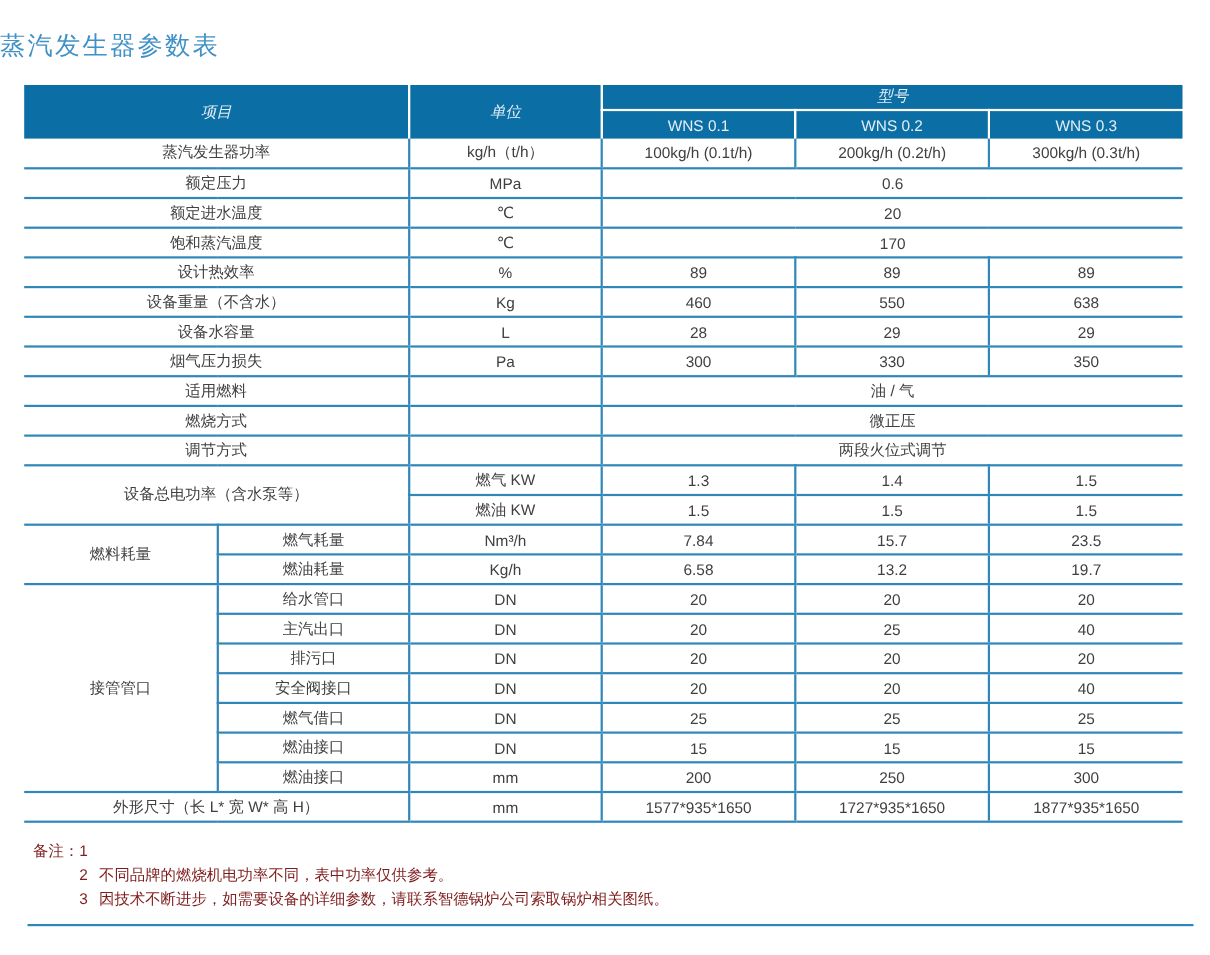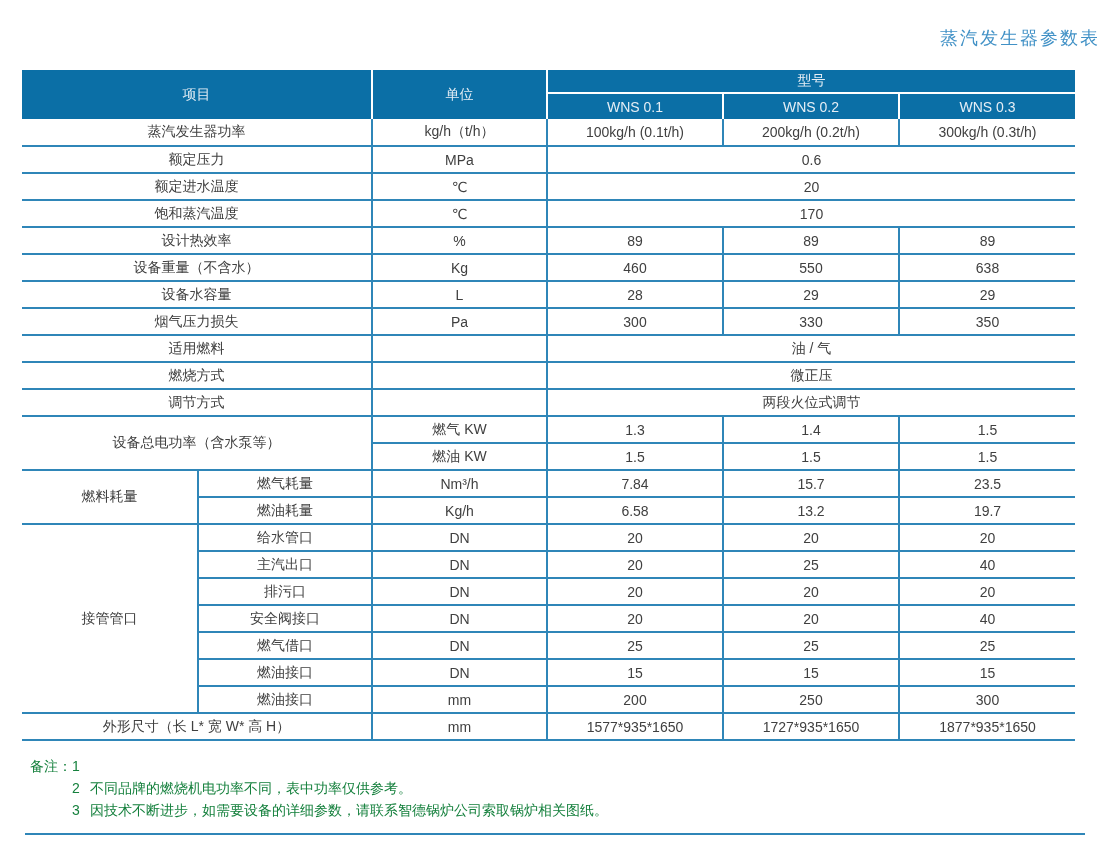--- a/index.html
+++ b/index.html
@@ -13,23 +13,23 @@
   html,body{margin:0;padding:0;}
   body{
     width:1100px;height:868px;
     background:#ffffff;
     font-family:"Liberation Sans","DejaVu Sans",sans-serif;
     color:var(--body);
     position:relative;
     overflow:hidden;
   }
   .page-title{
-    text-align:right;
+    text-align:left;
     color:var(--title);
-    font-size:18px;
+    font-size:23px;
     letter-spacing:2px;
     padding-top:26px;
     margin:0 0 20px 0;
     font-weight:400;
   }
   table.params{
     border-collapse:collapse;
     table-layout:fixed;
     margin-left:22px;
     width:1053px;
@@ -41,36 +41,36 @@
     vertical-align:middle;
     overflow:hidden;
     white-space:nowrap;
   }
   thead th{
     background:var(--header-bg);
     color:var(--header-fg);
     font-weight:400;
     font-size:14px;
   }
-  thead tr.h1{height:23px;}
+  thead tr.h1{height:23px;font-style:italic;}
   thead tr.h2{height:26px;}
   thead th.wsep{border-left:2px solid #ffffff;}
   thead th.model-span{border-bottom:2px solid #ffffff;margin-left:40px;}
   tbody td{
     border-bottom:2px solid var(--grid);
     height:27px;
     color:var(--body);
   }
   tbody td.vl{border-left:2px solid var(--grid);}
   .notes{
     margin:14px 0 0 30px;
     font-size:14px;
     display:flex;
     align-items:flex-start;
-    color:#15803d;
+    color:#7f1d1d;
   }
   .notes .notes-label{flex:0 0 auto;line-height:22px;}
   .notes .note-lines{flex:0 0 auto;}
   .note-line{line-height:22px;display:flex;}
   .note-line .note-num{width:18px;flex:0 0 auto;}
   .bottom-rule{
     margin:12px 0 0 25px;
     width:1060px;
     height:0;
     border-top:2px solid var(--grid);

